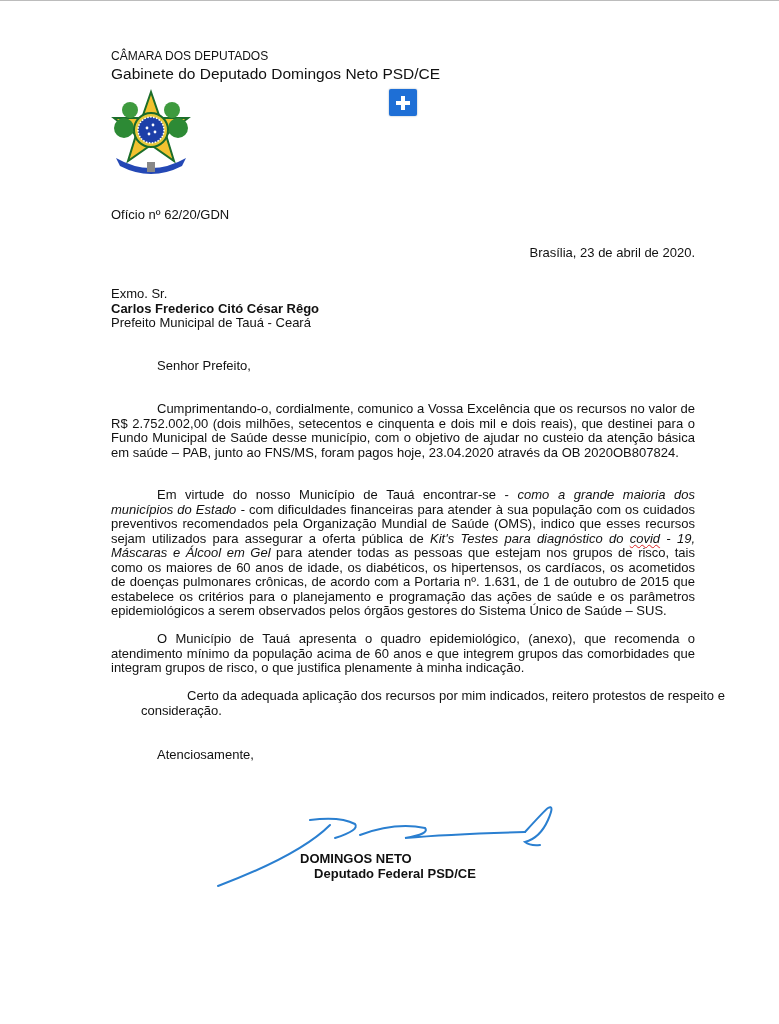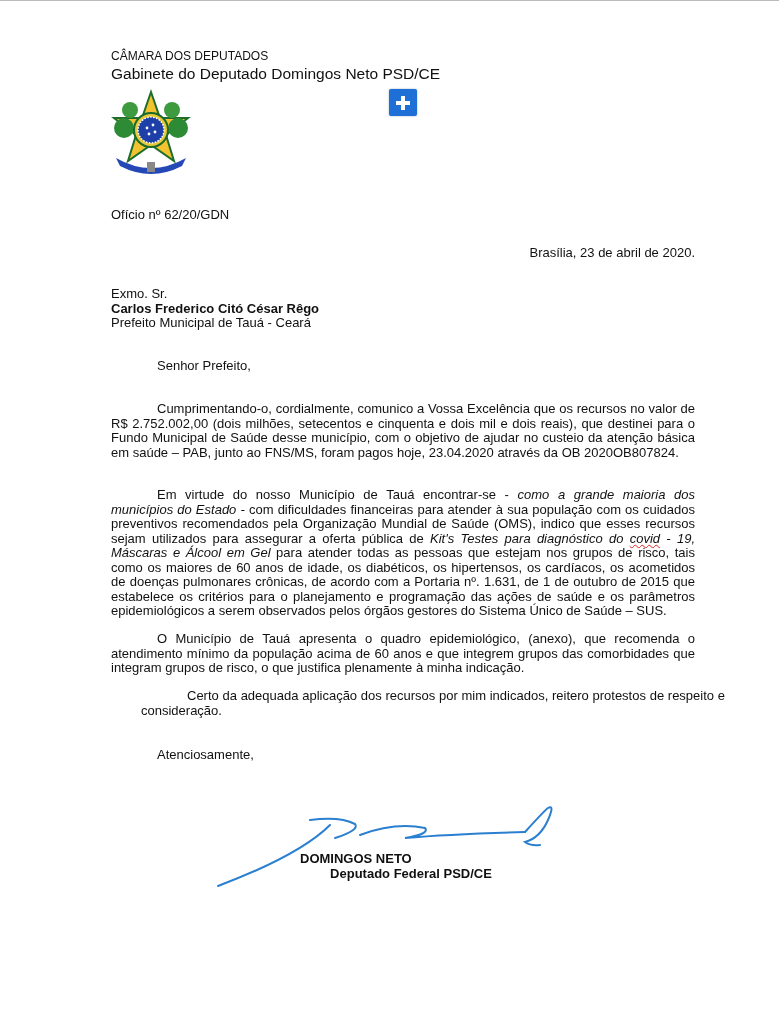--- a/index.html
+++ b/index.html
@@ -21,21 +21,21 @@
     .salut { left: 157px; top: 358px; line-height: 15px; }
     .para { left: 111px; width: 584px; text-align: justify; line-height: 14.5px; }
     .para .indent { display: inline-block; width: 46px; }
     .p1 { top: 402px; }
     .p2 { top: 488px; }
     .p3 { top: 632px; }
     .p4 { top: 689px; margin-left: 30px; }
     .closing { left: 157px; top: 747px; line-height: 15px; }
     .sig { left: 210px; top: 800px; width: 350px; height: 95px; }
     .signame { left: 300px; top: 851px; width: 190px; text-align: left; font-weight: bold; line-height: 15px; }
-    .signame2 { left: 316px; top: 866px; width: 190px; text-align: center; font-weight: bold; line-height: 15px; }
+    .signame2 { left: 300px; top: 866px; width: 190px; text-align: center; font-weight: bold; line-height: 15px; }
     .squig { text-decoration: underline wavy #d22; text-decoration-thickness: 1px; }
   </style>
 </head>
 <body>
 
 <div class="topline"></div>
 
 <div class="abs hdr1">CÂMARA DOS DEPUTADOS</div>
 <div class="abs hdr2">Gabinete do Deputado Domingos Neto PSD/CE</div>
 

